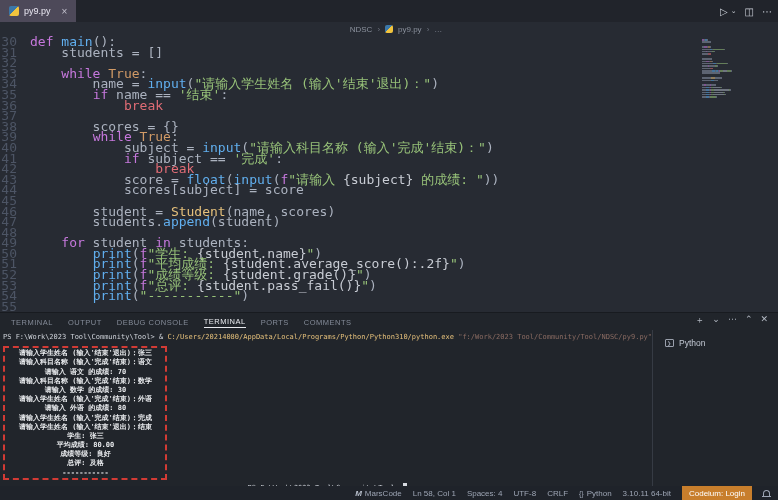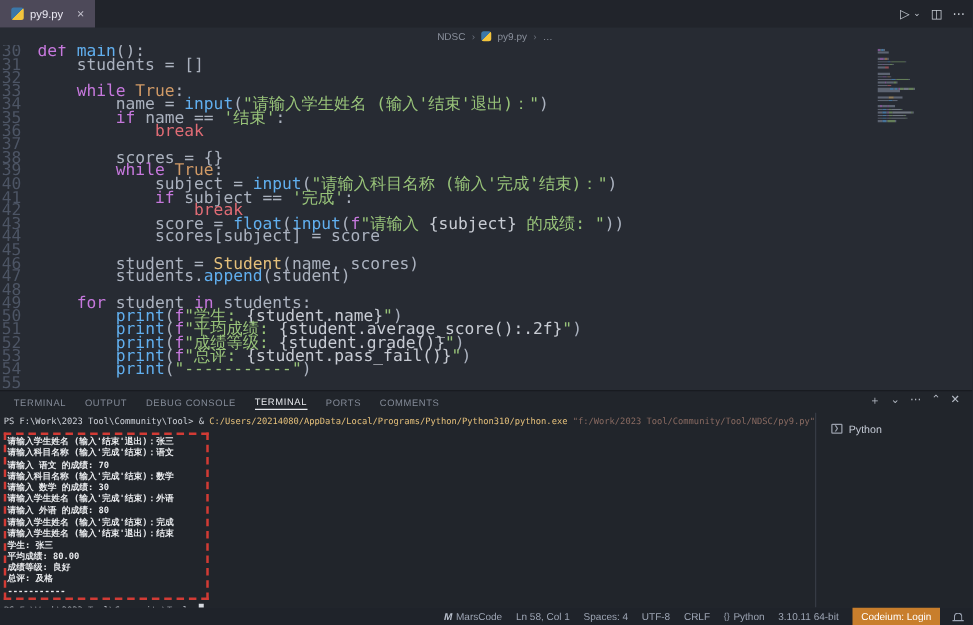--- a/index.html
+++ b/index.html
@@ -38,21 +38,21 @@
   .panel { height:174px; flex:0 0 auto; background:#21252b; border-top:1px solid #181b20; display:flex; flex-direction:column; position:relative; }
   .panel-header { height:17px; display:flex; align-items:center; gap:15px; padding-left:11px; flex:0 0 auto; }
   .ptab { font-size:7.5px; letter-spacing:0.5px; color:#848b98; cursor:pointer; padding:2px 0 1px 0; }
   .ptab.active { color:#e8eaee; border-bottom:1px solid #e8eaee; }
   .panel-actions { position:absolute; right:10px; top:1px; display:flex; gap:8px; color:#b6bcc6; font-size:9px; }
   .panel-actions .glyph { cursor:pointer; }
   .panel-body { flex:1 1 auto; display:flex; overflow:hidden; }
 
   
   .terminal { flex:1 1 auto; font-family:"DejaVu Sans Mono", monospace; font-size:7px; line-height:9.2px; color:#cfd3da; padding:3px 0 0 3px; position:relative; overflow:hidden; }
-  .t-line { white-space:pre; height:9.2px; }
+  .t-line { white-space:pre; height:9.2px;text-align:center; }
   .t-cmd { color:#e5c07b; }
   .t-dim { color:#8a6b62; }
   .t-out { color:#e9ebee; font-weight:bold; }
   .annotation-box { border:2px dashed #d23b35; width:164px; margin:4px 0 3px 0; padding:1px 0 0 1px; }
   .cursor { display:inline-block; width:4px; height:8px; background:#d7dae0; vertical-align:-1px; }
 
   
   .terminal-sidebar { flex:0 0 126px; border-left:1px solid #363b44; padding-top:6px; }
   .ts-item { display:flex; align-items:center; gap:5px; padding:1.5px 0 1.5px 12px; color:#c3c9d4; font-size:8.5px; cursor:pointer; }
   .term-icon { width:9px; height:8px; border:1px solid #9aa0ac; border-radius:1px; font-size:5px; line-height:6px; color:#9aa0ac; text-align:left; padding-left:1px; display:inline-block; }

